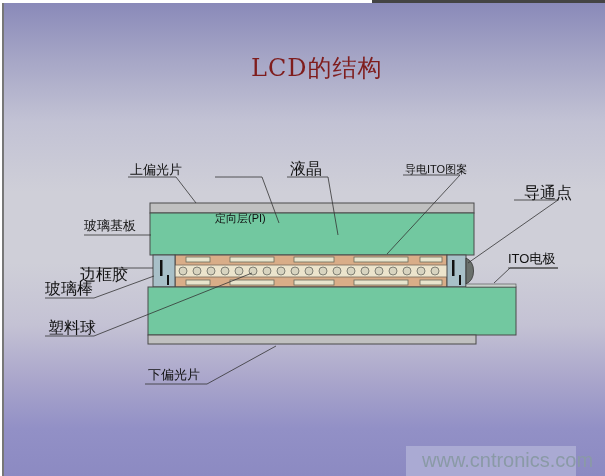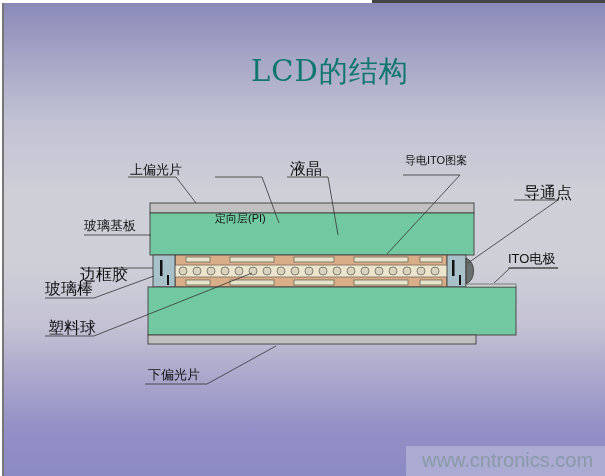--- a/index.html
+++ b/index.html
@@ -1,26 +1,26 @@
 <!DOCTYPE html>
 <html><head>
 <meta charset="utf-8">
 <style>
   html,body{margin:0;padding:0;}
   body{width:605px;height:476px;overflow:hidden;background:#fff;position:relative;font-family:"DejaVu Serif",serif;}
   #slide{position:absolute;left:2px;top:3px;width:603px;height:473px;
     background:linear-gradient(to bottom,#8a8ab9 0%,#a6a6c6 12%,#c2c2d4 25%,#cfcfd8 40%,#cfcfd8 55%,#c4c2d4 68%,#a9a5cb 80%,#9290c6 90%,#8c8ac2 100%);
     border-left:2px solid #777;}
   #topbar{position:absolute;left:372px;top:0;width:233px;height:3px;background:#444;}
-  .title{position:absolute;left:251px;top:52px;font-size:29px;color:#0f766e;letter-spacing:1px;font-family:"DejaVu Serif",serif;}
+  .title{position:absolute;left:251px;top:52px;font-size:24px;color:#7f1d1d;letter-spacing:1px;font-family:"DejaVu Serif",serif;}
   .lbl{position:absolute;font-size:13px;color:#111;white-space:nowrap;font-family:Liberation Sans, sans-serif;}
   .lbl.big{font-size:16px;}
   .lbl.sm{font-size:11px;}
   svg{position:absolute;left:0;top:0;}
-  .wm{position:absolute;left:406px;top:446px;width:199px;height:30px;background:#aaaad3;}
+  .wm{position:absolute;left:406px;top:446px;width:170px;height:30px;background:#aaaad3;}
   .wm span{position:absolute;left:16px;top:3px;font-family:"Liberation Sans",sans-serif;font-size:20px;color:#8a9aa6;}
 </style>
 </head>
 <body>
 
 <div id="slide"></div>
 <div id="topbar"></div>
 
 <div class="title">LCD的结构</div>
 
@@ -101,21 +101,21 @@
     <polyline points="45,298 94,298 154,276"></polyline>
     <polyline points="45,336 94,336 252,273"></polyline>
     <polyline points="508,268 558,268 510,268 494,283"></polyline>
     <polyline points="145,384 207,384 276,346"></polyline>
   </g>
 </svg>
 
 <div class="lbl" style="left:130px;top:161px;">上偏光片</div>
 <div class="lbl sm" style="left:215px;top:163px;margin-top:48px;">定向层(PI)</div>
 <div class="lbl big" style="left:290px;top:159px;">液晶</div>
-<div class="lbl sm" style="left:405px;top:153px;">导电ITO图案</div>
+<div class="lbl sm" style="left:405px;top:162px;">导电ITO图案</div>
 <div class="lbl big" style="left:524px;top:183px;">导通点</div>
 <div class="lbl" style="left:84px;top:217px;">玻璃基板</div>
 <div class="lbl big" style="left:80px;top:249px;margin-top:16px;">边框胶</div>
 <div class="lbl big" style="left:45px;top:279px;">玻璃棒</div>
 <div class="lbl" style="left:508px;top:250px;">ITO电极</div>
 <div class="lbl big" style="left:48px;top:318px;">塑料球</div>
 <div class="lbl" style="left:148px;top:366px;">下偏光片</div>
 
 <div class="wm">
   <span>www.cntronics.com</span>

